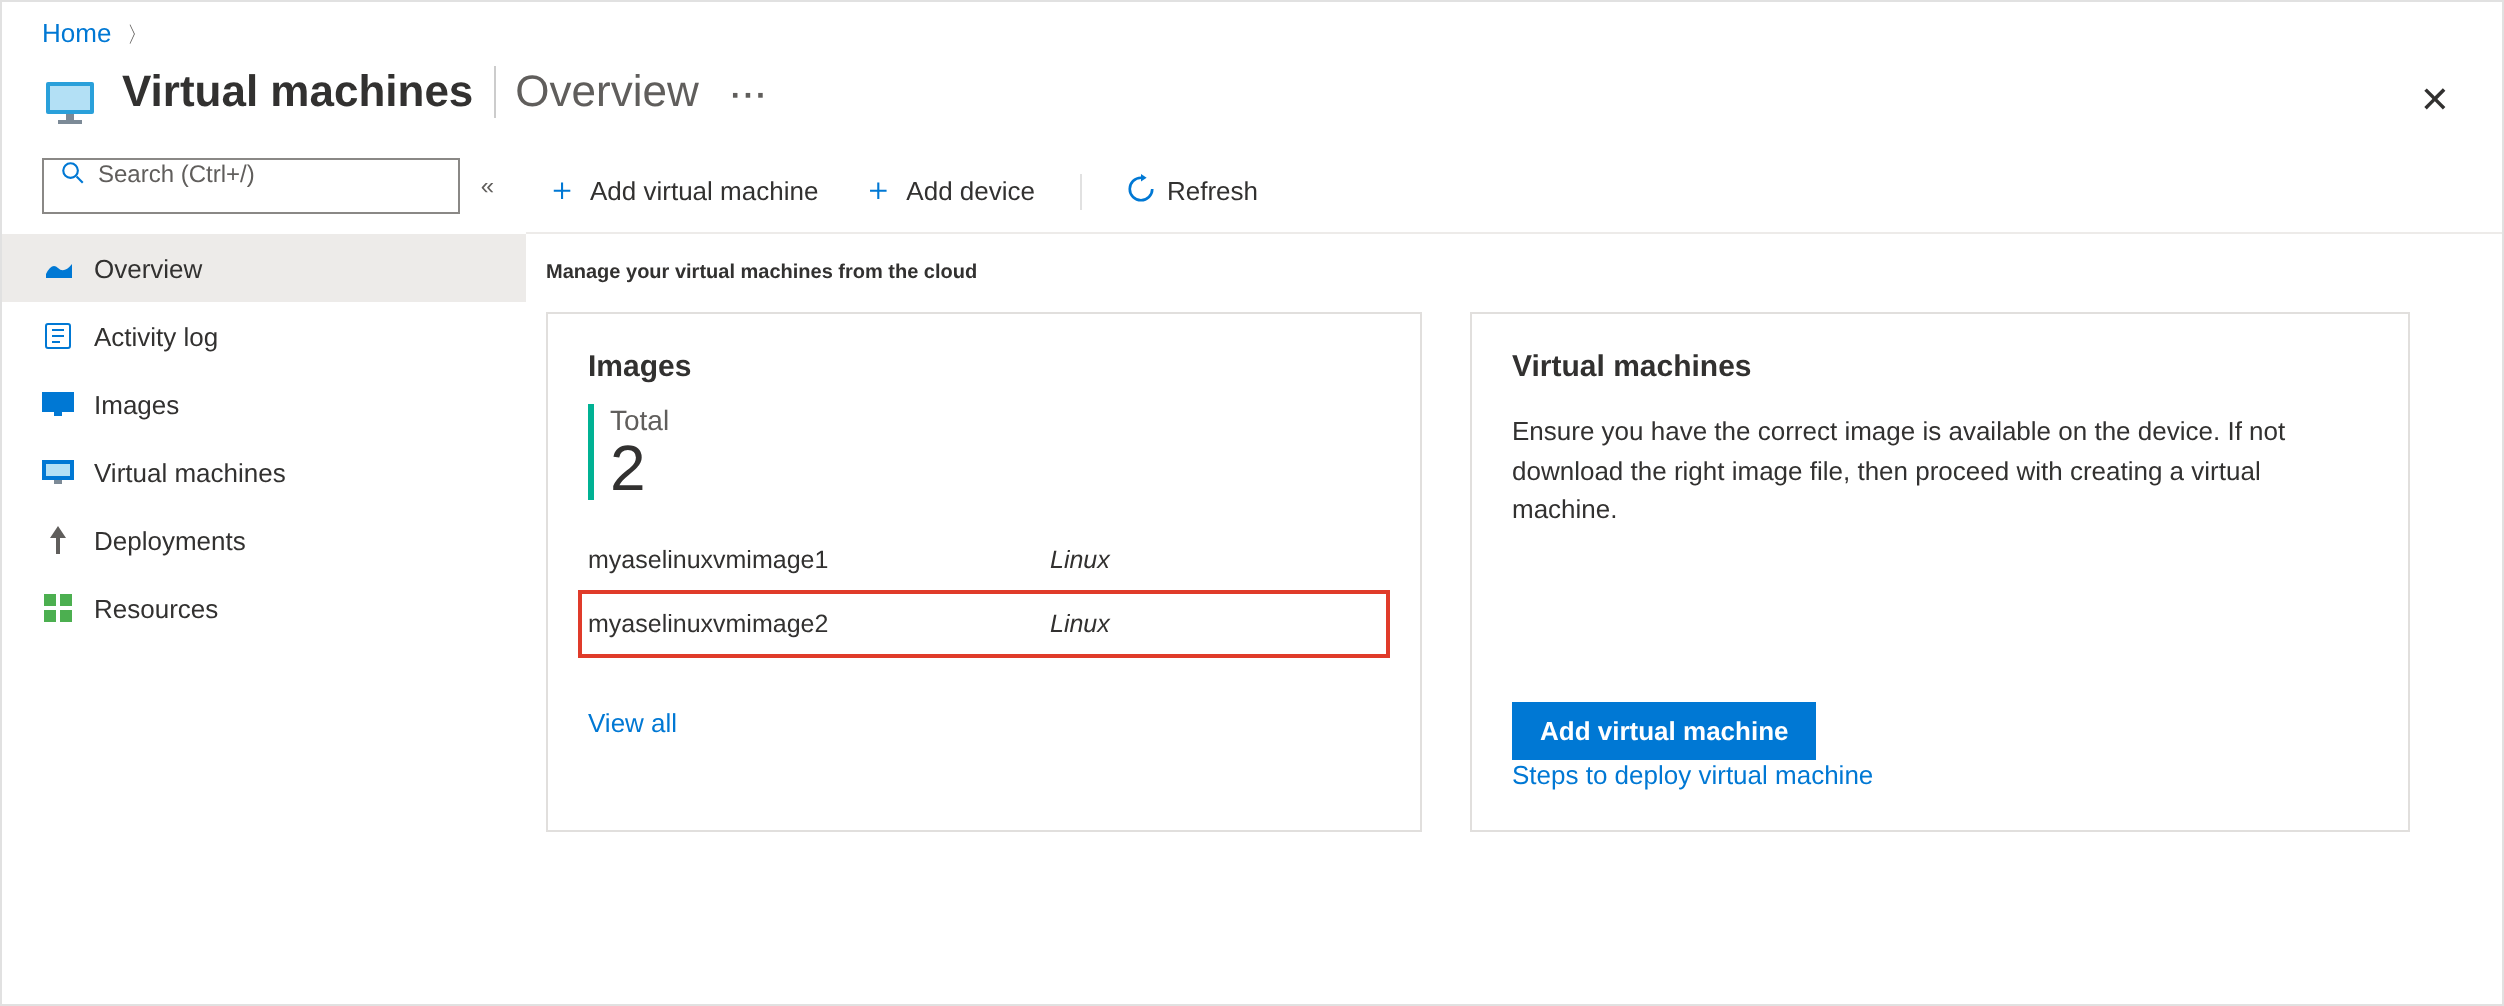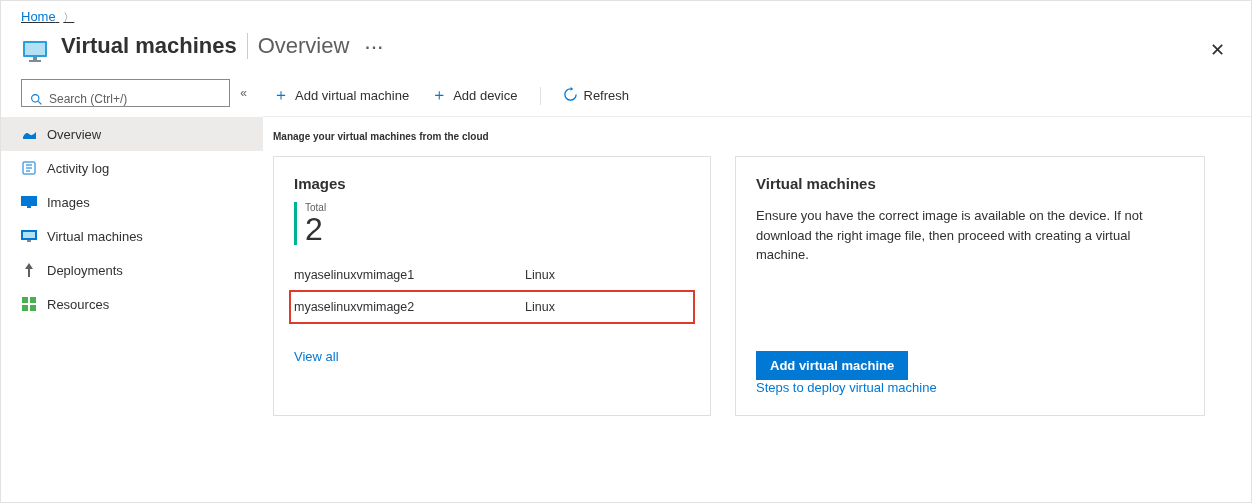--- a/index.html
+++ b/index.html
@@ -7,21 +7,21 @@
     margin: 0;
     font-family: "Segoe UI", -apple-system, sans-serif;
     font-size: 13px;
     color: #323130;
     background: #fff;
     width: 1252px;
     height: 503px;
     overflow: hidden;
   }
   .root { border: 1px solid #e1e1e1; width: 100%; height: 100%; display: flex; flex-direction: column; }
-  .breadcrumb { padding: 8px 20px 4px; font-size: 13px; text-decoration: underline; }
+  .breadcrumb { padding: 8px 20px 4px; font-size: 13px; }
   .breadcrumb a { color: #0078d4; text-decoration: none; }
   .breadcrumb .chev { color: #605e5c; margin-left: 4px; font-size: 11px; }
   .header {
     display: flex; align-items: flex-start; padding: 4px 20px 12px;
     justify-content: space-between;
   }
   .header-left { display: flex; align-items: flex-start; gap: 12px; }
   .vm-logo {
     width: 28px; height: 24px; margin-top: 6px;
     display: flex; align-items: center; justify-content: center;
@@ -34,21 +34,21 @@
   .title-block .ellipsis { color: #605e5c; font-size: 16px; margin-left: 8px; letter-spacing: 1px; cursor: pointer;}
   .preview { font-size: 10px; letter-spacing: 0.5px; color: #605e5c; margin-top: 2px; }
   .close-x { font-size: 18px; color: #323130; cursor: pointer; padding: 6px; }
   .body { display: flex; flex: 1; min-height: 0; }
 
   
   .sidebar { width: 262px; border-right: none; padding: 0 0 0 0; }
   .search-row { display: flex; align-items: center; gap: 6px; padding: 0 12px 6px 20px; }
   .search-box {
     flex: 1; border: 1px solid #8a8886; height: 28px;
-    display: flex; align-items: flex-end; padding: 0 8px; font-size: 12px; color: #605e5c;
+    display: flex; align-items: flex-start; padding: 0 8px; font-size: 12px; color: #605e5c;
   }
   .search-box svg { margin-right: 6px; }
   .collapse-caret { color: #605e5c; font-size: 12px; cursor: pointer; padding: 4px; }
   .nav { list-style: none; margin: 4px 0 0; padding: 0; }
   .nav li {
     display: flex; align-items: center; height: 34px;
     padding: 0 20px; gap: 10px; font-size: 13px; cursor: pointer;
   }
   .nav li.active { background: #edebe9; }
   .nav .ico { width: 16px; height: 16px; display: flex; align-items:center; justify-content:center; }
@@ -69,25 +69,25 @@
   .cards { display: flex; gap: 24px; padding: 0 10px; align-items: stretch; }
   .card {
     border: 1px solid #e1dfdd; padding: 18px 20px 20px; min-height: 260px;
     display: flex; flex-direction: column;
   }
   .card.images { width: 438px; }
   .card.vms { width: 470px; }
   .card h2 { margin: 0 0 6px; font-size: 15px; font-weight: 600; }
   .total-block { display: flex; align-items: stretch; gap: 8px; margin: 4px 0 14px; }
   .total-block .bar { width: 3px; background: #00b294; }
-  .total-block .inner .lbl { font-size: 10px; color: #605e5c; }
+  .total-block .inner .lbl { font-size: 14px; color: #605e5c; }
   .total-block .inner .num { font-size: 32px; font-weight: 400; line-height: 1; }
   .img-table .row { display: flex; padding: 9px 0; font-size: 12.5px; gap: 31px; }
   .img-table .row .c1 { width: 200px; }
-  .img-table .row .c2 { flex: 1; }
+  .img-table .row .c2 { flex: 1; font-style: italic; }
   .img-table .row.highlight { outline: 2px solid #e03b2a; outline-offset: -1px; padding: 9px 4px; margin: 0 -4px; justify-content: center; }
   .view-all { margin-top: 26px; color: #0078d4; font-size: 13px; cursor: pointer; }
 
   .vms .desc { font-size: 13px; line-height: 1.5; color: #323130; margin-top: 8px; flex: 1; }
   .primary-btn {
     background: #0078d4; color: #fff; border: none; padding: 7px 14px;
     font-size: 13px; font-weight: 600; cursor: pointer; width: fit-content;
   }
   .link { color: #0078d4; font-size: 13px; margin-top: 0; cursor: pointer; }
 </style>

